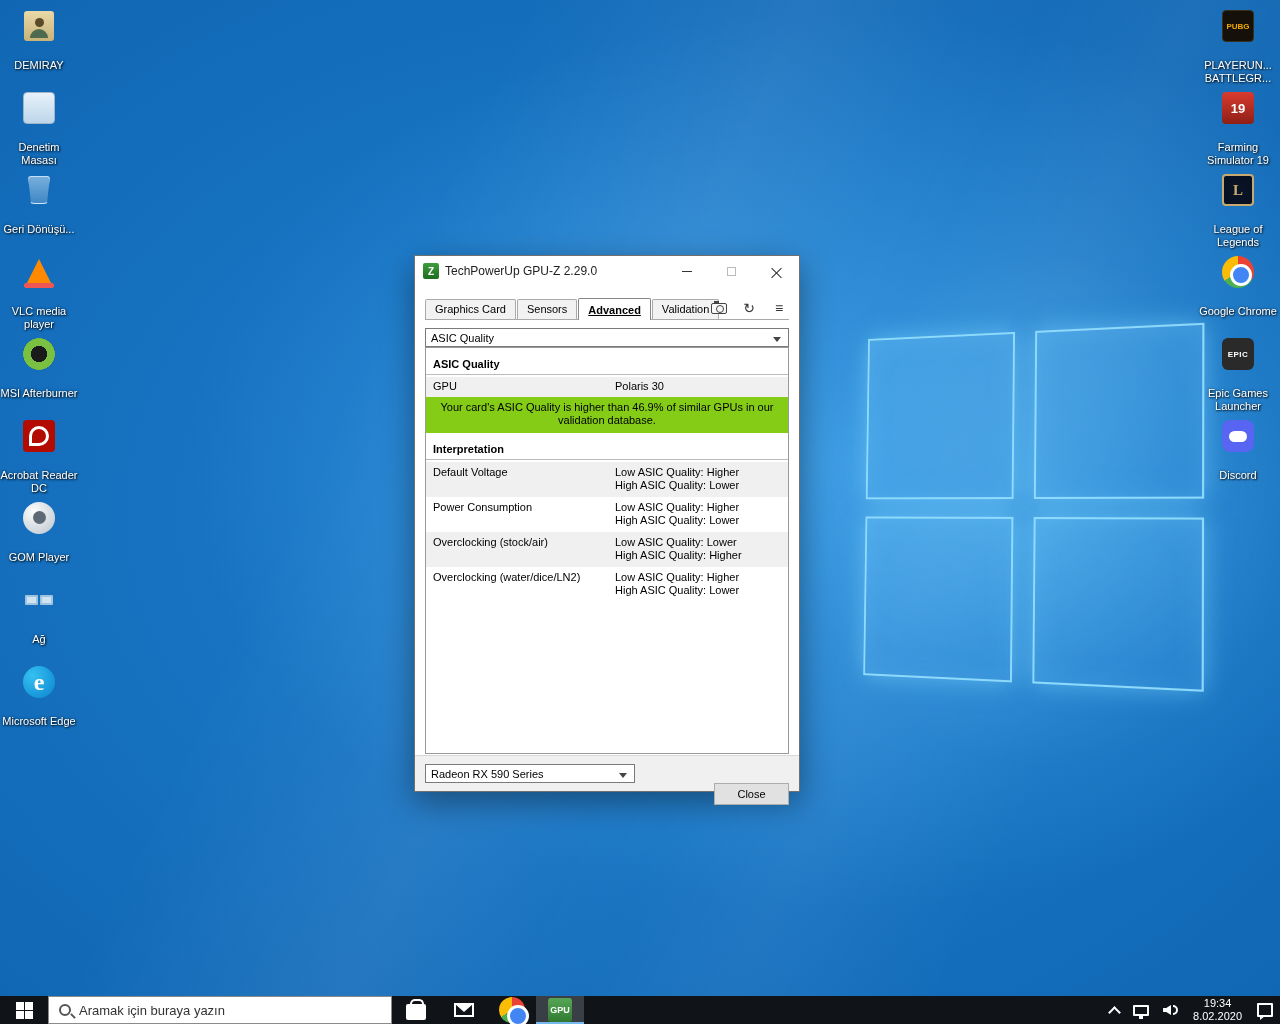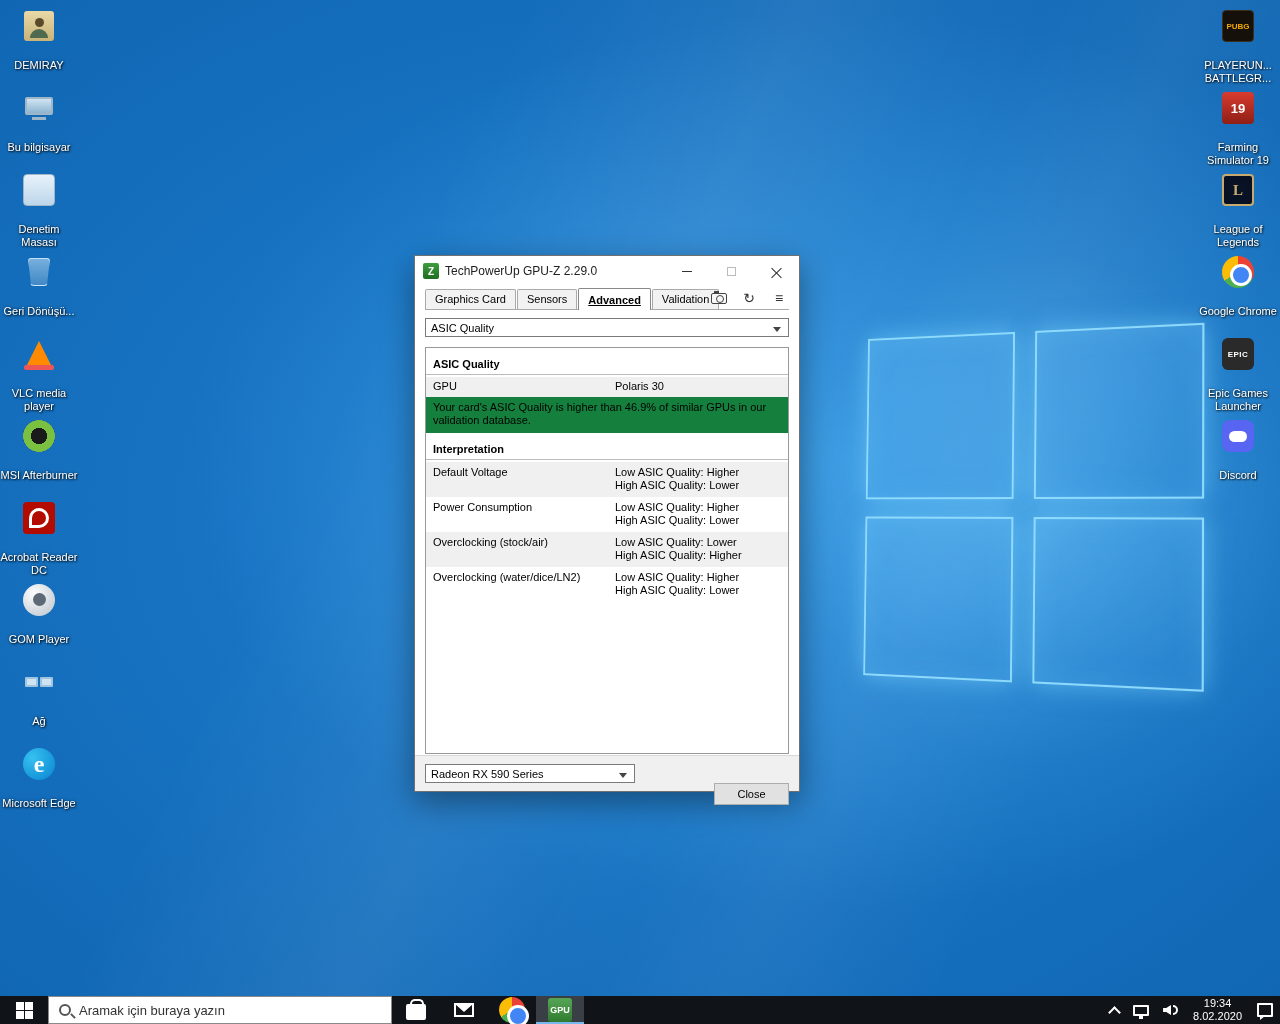--- a/index.html
+++ b/index.html
@@ -89,42 +89,42 @@
      border-radius:2px; color:#fff; font-size:10px; font-weight:bold; display:flex; align-items:center; justify-content:center;}
   .titlebar .ttl{ flex:1; font-size:12px; color:#222; }
   .capbtn{ width:45px; height:30px; display:flex; align-items:center; justify-content:center; }
   .cap-min i{ width:10px; height:1px; background:#333; display:block;}
   .cap-max i{ width:9px; height:9px; border:1px solid #bbb; display:block;}
   .cap-close{ position:relative; }
   .cap-close i{ position:relative; width:11px; height:11px; display:block;}
   .cap-close i::before,.cap-close i::after{ content:""; position:absolute; left:5px; top:0; width:1px; height:14px; background:#333;}
   .cap-close i::before{ transform:rotate(45deg);} .cap-close i::after{ transform:rotate(-45deg);}
 
-  .tabrow{ position:relative; height:22px; margin:2px 10px 0; border-bottom:1px solid #aaa; display:flex; align-items:flex-end;}
+  .tabrow{ position:relative; height:22px; margin:12px 10px 0; border-bottom:1px solid #aaa; display:flex; align-items:flex-end;}
   .tab{ padding:3px 9px 4px; border:1px solid #aaa; border-bottom:none; background:#f2f2f2; margin-right:1px;
         border-radius:2px 2px 0 0; position:relative; top:0; font-size:11px; }
   .tab.active{ background:#fff; font-weight:bold; top:1px; padding-top:5px; border-color:#888;text-decoration:underline; }
   .tabtools{ position:absolute; right:0; top:0; display:flex; align-items:center; gap:10px; height:20px;}
   .tool{ width:20px; height:18px; display:flex; align-items:center; justify-content:center; color:#333; font-size:14px;}
   .cam{ width:16px; height:11px; border:1px solid #444; border-radius:2px; position:relative; background:#f8f8f8;}
   .cam::after{ content:""; position:absolute; left:4px; top:1px; width:6px; height:6px; border:1px solid #444; border-radius:50%;}
   .cam::before{ content:""; position:absolute; left:2px; top:-3px; width:5px; height:3px; background:#444;}
 
   .combo{ height:19px; border:1px solid #7a7a7a; background:#fff; display:flex; align-items:center;
           padding:0 22px 0 5px; position:relative; font-size:11px; }
   .combo::after{ content:""; position:absolute; right:7px; top:8px; width:0; height:0;
           border-left:4px solid transparent; border-right:4px solid transparent; border-top:5px solid #444;}
   .mode-combo{ margin:8px 10px 0; }
 
   .panel{ position:absolute; left:10px; top:91px; width:364px; height:407px; border:1px solid #999; background:#fff; overflow:hidden; padding:8px 0 0;}
   .sechead{ font-weight:bold; padding:2px 7px 3px; }
   .hr{ border-top:1px solid #bbb; margin:1px 0 2px; }
   .prow{ display:grid; grid-template-columns:182px 1fr; padding:3px 7px; min-height:20px; align-items:start;}
   .prow.alt{ background:#f0f0f0; }
-  .note{ padding:4px 7px 6px; background:#15803d; line-height:13px;}
+  .note{ padding:4px 7px 6px; background:#84cc16; line-height:13px;text-align:center;}
   .irow{ display:grid; grid-template-columns:182px 1fr; padding:4px 7px 5px; line-height:13px;}
   .irow.alt{ background:#f0f0f0; }
   .spacer{ height:8px; }
 
   .bottombar{ position:absolute; left:0; bottom:0; width:100%; height:36px; background:#f0f0f0;
      border-top:1px solid #d8d8d8; display:flex; align-items:center; justify-content:space-between; padding:0 10px;}
   .gpu-combo{ width:210px; }
   .btn-close{ width:75px; height:22px; background:#e1e1e1; border:1px solid #adadad; font-size:11px;
      display:flex; align-items:center; justify-content:center;margin-top:40px; }
 
@@ -171,29 +171,20 @@
     <div class="dicon">
       <div class="img">
           <div class="ic-user">
             <div class="head"></div>
           </div>
         </div>
       <div class="dlabel">DEMIRAY</div>
     </div>
     <div class="dicon">
       <div class="img">
-          <div class="ic-pc">
-            <div class="scr"></div>
-            <div class="base"></div>
-          </div>
-        </div>
-      <div class="dlabel">Bu bilgisayar</div>
-    </div>
-    <div class="dicon">
-      <div class="img">
           <div class="sq cpl-sq">
             <i></i>
             <i></i>
             <i></i>
             <i></i>
           </div>
         </div>
       <div class="dlabel">Denetim Masası</div>
     </div>
     <div class="dicon">

